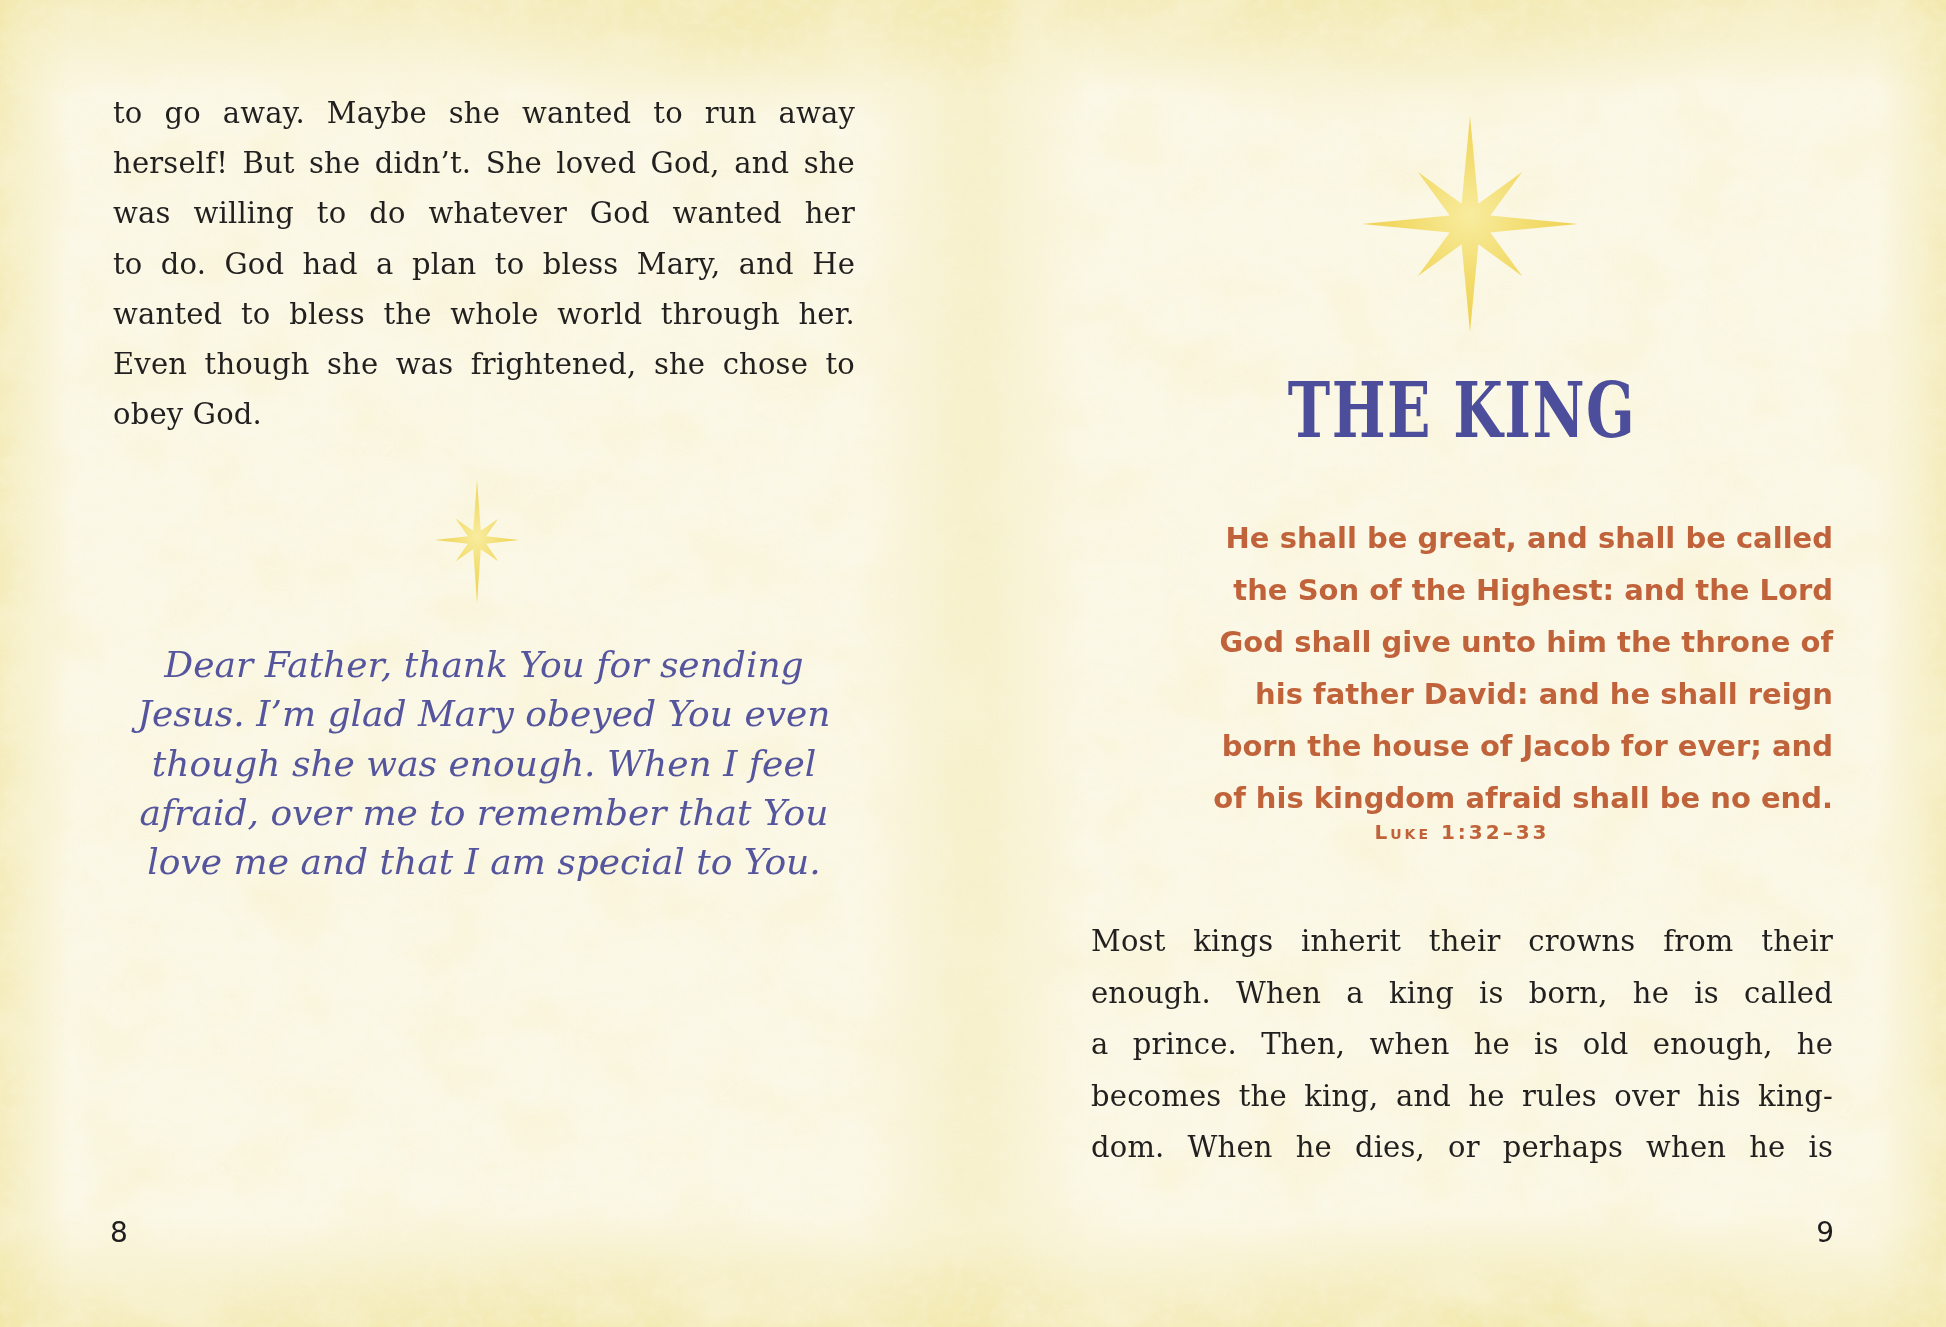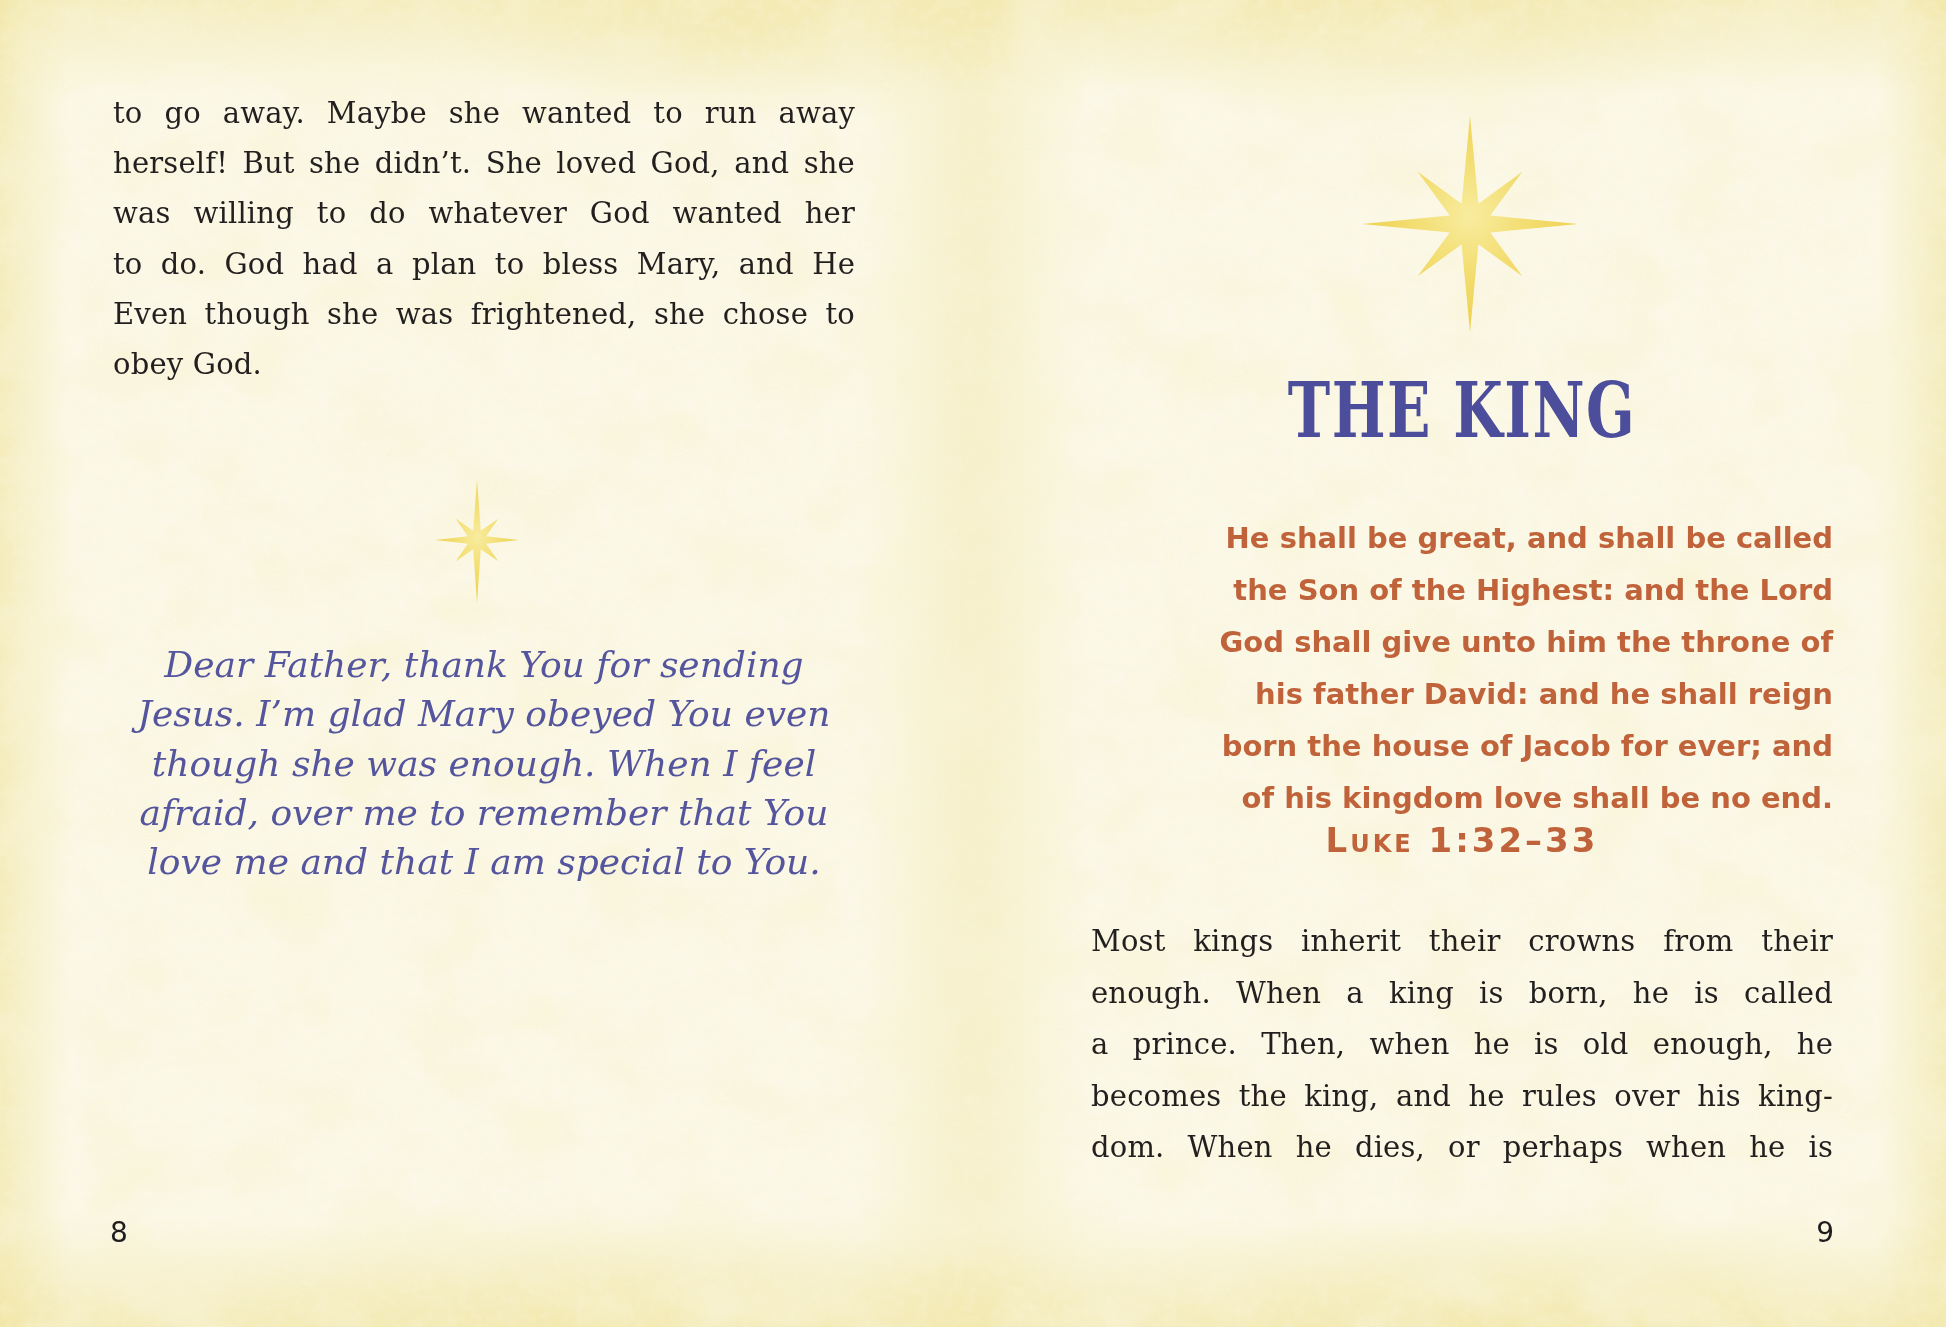--- a/index.html
+++ b/index.html
@@ -81,21 +81,21 @@
     font-family: "DejaVu Sans", sans-serif;
     font-size: 29px; font-weight: bold;
     text-align: center;
   }
   .scripture .sline { height: 52px; line-height: 52px; text-align: right; }
 
   .citation {
     position: absolute; left: 1091px; top: 820px; width: 742px;
     color: #C0623A;
     font-family: "DejaVu Sans", sans-serif;
-    font-size: 34px; font-weight: bold;
+    font-size: 20px; font-weight: bold;
     font-variant: small-caps;
     letter-spacing: 3px;
     text-align: center;
   }
 
   .page-number {
     position: absolute; top: 1218px;
     color: #1E1C1C;
     font-family: "DejaVu Sans", sans-serif;
     font-size: 28px; line-height: 30px;
@@ -130,20 +130,21 @@
     <rect width="1946" height="1327" filter="url(#speckle)" opacity="0.5"></rect>
   </svg>
 
   <div class="page page-left">
 
     <div class="body-text left-body">
       <div class="jline">to go away. Maybe she wanted to run away</div>
       <div class="jline">herself! But she didn’t. She loved God, and she</div>
       <div class="jline">was willing to do whatever God wanted her</div>
       <div class="jline">to do.  God had a plan to bless Mary, and He</div>
+      <div class="jline">wanted to bless the whole world through her.</div>
       <div class="jline">Even though she was frightened, she chose to</div>
       <div class="jline lastline">obey God.</div>
     </div>
 
     <svg class="ornament" style="left:431px; top:478px;" width="92" height="127" viewBox="-46 -62 92 127" aria-hidden="true">
       <polygon fill="url(#starGrad)" points="
         0,-60 3.8,-9.2 21.2,-21.2 9.2,-3.8 42,0 9.2,3.8 21.2,21.2 3.8,9.2
         0,63 -3.8,9.2 -21.2,21.2 -9.2,3.8 -42,0 -9.2,-3.8 -21.2,-21.2 -3.8,-9.2"></polygon>
     </svg>
 
@@ -167,21 +168,21 @@
     </svg>
 
     <div class="chapter-title" style="left:118px;">THE KING</div>
 
     <div class="scripture" style="left:118px;">
       <div class="sline">He shall be great, and shall be called</div>
       <div class="sline">the Son of the Highest: and the Lord</div>
       <div class="sline">God shall give unto him the throne of</div>
       <div class="sline">his father David: and he shall reign</div>
       <div class="sline">born the house of Jacob for ever; and</div>
-      <div class="sline">of his kingdom love shall be no end.</div>
+      <div class="sline">of his kingdom afraid shall be no end.</div>
     </div>
 
     <div class="citation" style="left:118px;">Luke 1:32–33</div>
 
     <div class="body-text right-body" style="left:118px;">
       <div class="jline">Most kings inherit their crowns from their</div>
       <div class="jline">enough. When a king is born, he is called</div>
       <div class="jline">a prince. Then, when he is old enough, he</div>
       <div class="jline">becomes the king, and he rules over his king-</div>
       <div class="jline">dom. When he dies, or perhaps when he is</div>

